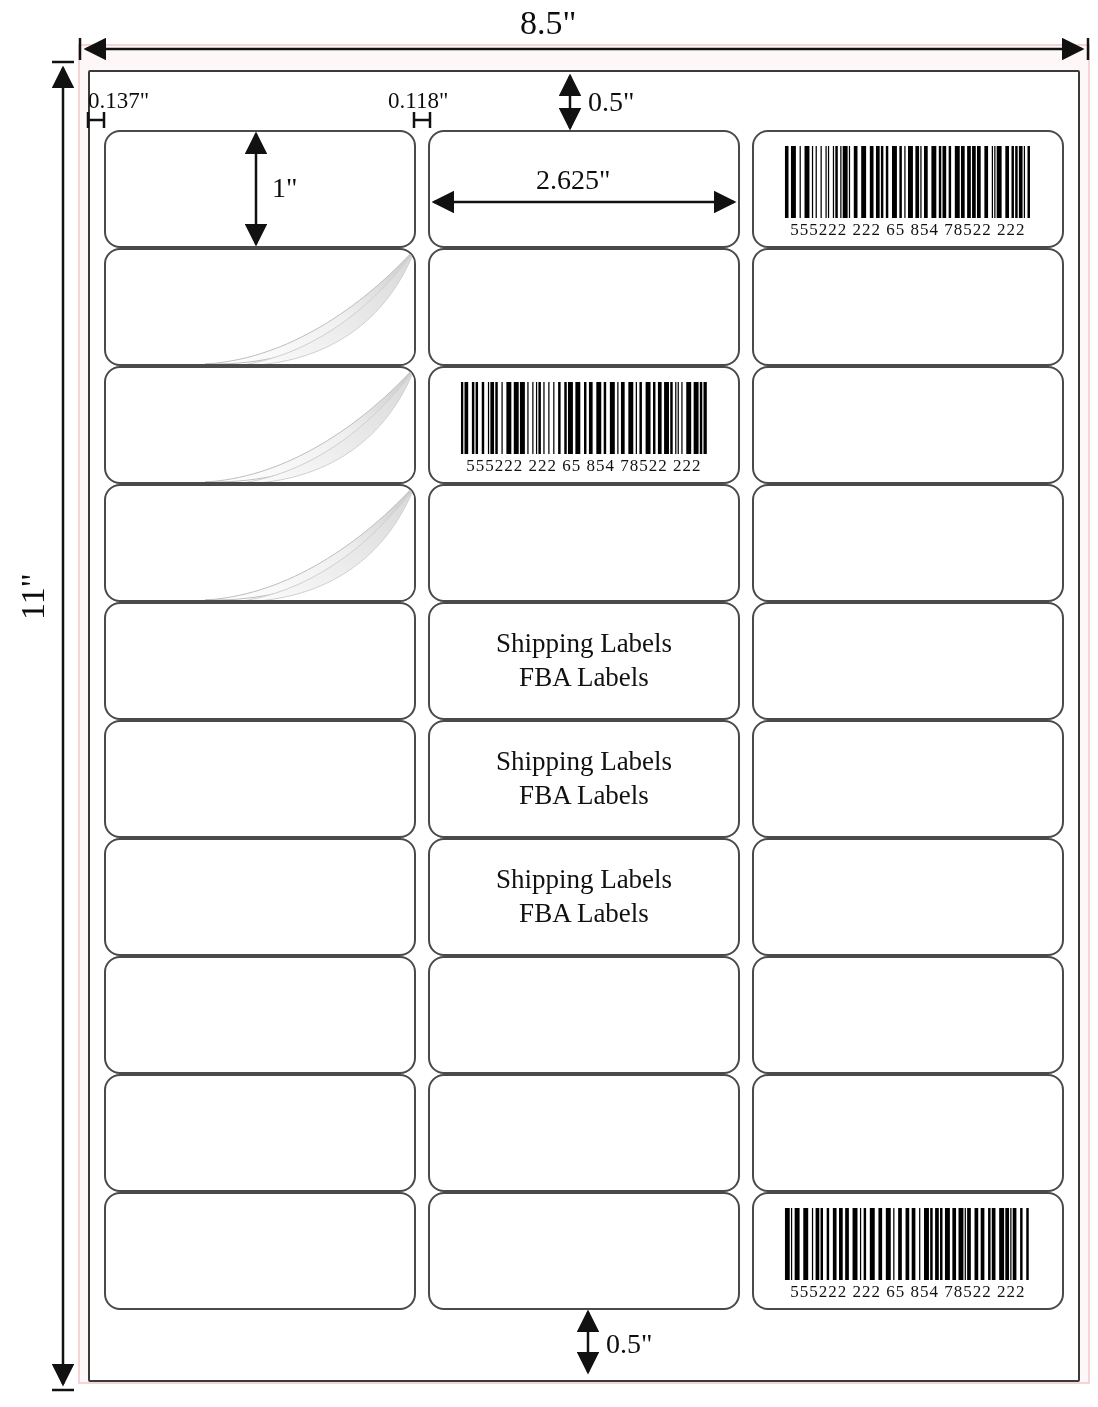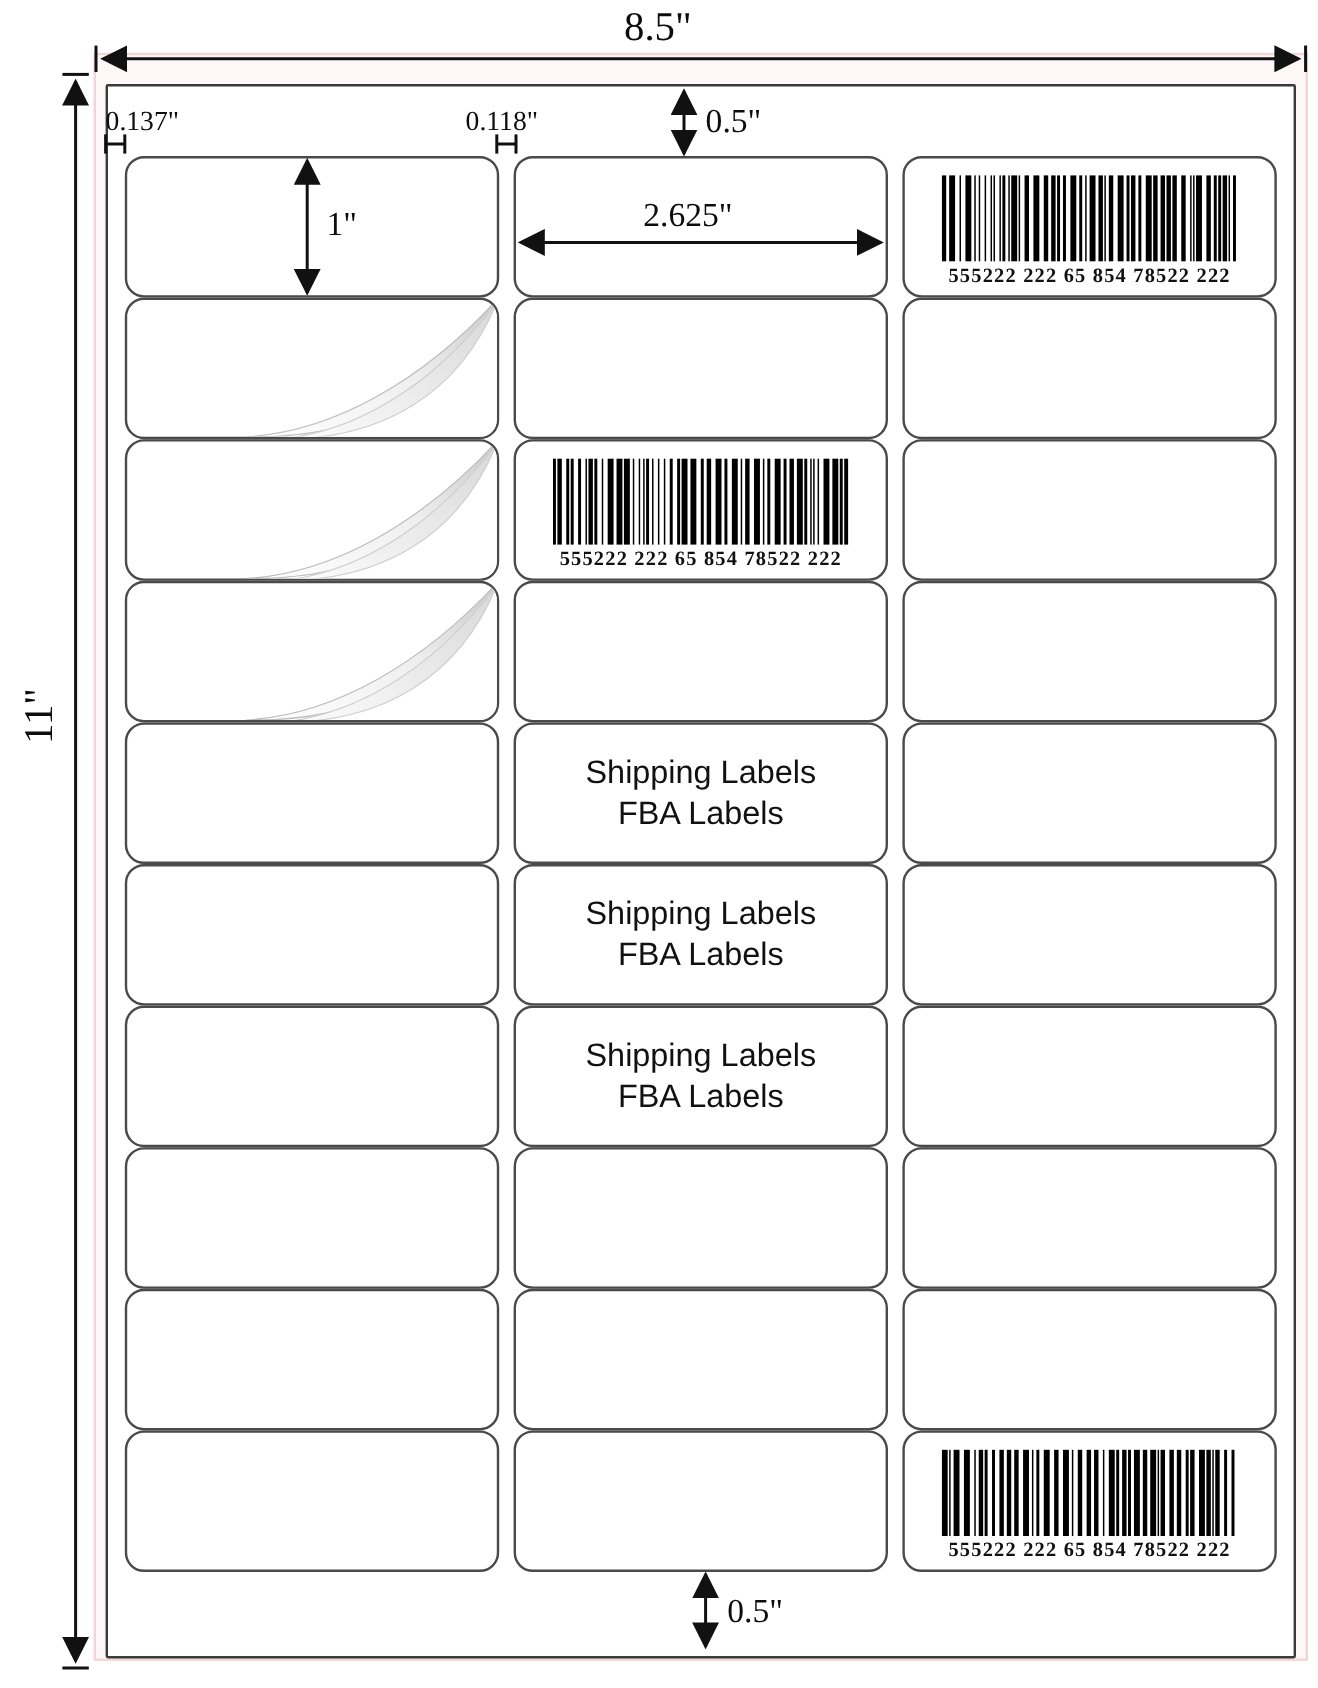--- a/index.html
+++ b/index.html
@@ -14,24 +14,24 @@
   .dim-left{font-size:34px;transform:rotate(-90deg);transform-origin:left top;}
 
   
   #sheet-outer{position:absolute;left:78px;top:44px;width:1012px;height:1340px;border:2px solid #f3d5d5;background:#fdf7f7;box-sizing:border-box;}
   #sheet{position:absolute;left:88px;top:70px;width:992px;height:1312px;border:2px solid #3a3a3a;background:#ffffff;box-sizing:border-box;border-radius:2px;}
 
   
   #grid{position:absolute;left:104px;top:130px;width:960px;height:1180px;}
   .label{position:absolute;border:2px solid #4a4a4a;border-radius:16px;background:#fff;box-sizing:border-box;overflow:hidden;}
 
-  .label-text{position:absolute;left:0;right:0;top:50%;transform:translateY(-50%);text-align:center;font-size:27px;line-height:1.25;color:#111;font-family:Liberation Sans, sans-serif;}
-
-  
-  .barcode{position:absolute;left:50%;transform:translateX(-50%);top:14px;width:80%;font-weight:bold;}
+  .label-text{position:absolute;left:0;right:0;top:50%;transform:translateY(-50%);text-align:center;font-size:27px;line-height:1.25;color:#111;font-family:Liberation Serif, serif;}
+
+  
+  .barcode{position:absolute;left:50%;transform:translateX(-50%);top:14px;width:80%;}
   .bars{height:72px;width:100%;display:block;}
   .bc-num{margin-top:2px;text-align:center;font-size:17px;letter-spacing:1px;font-family:"Liberation Serif",serif;color:#111;white-space:nowrap;}
 
   
   .peel{position:absolute;right:-2px;bottom:-2px;width:215px;height:118px;pointer-events:none;}
 
   
   .vec{position:absolute;left:0;top:0;width:1098px;height:1407px;overflow:visible;pointer-events:none;}
 </style>
 </head>

